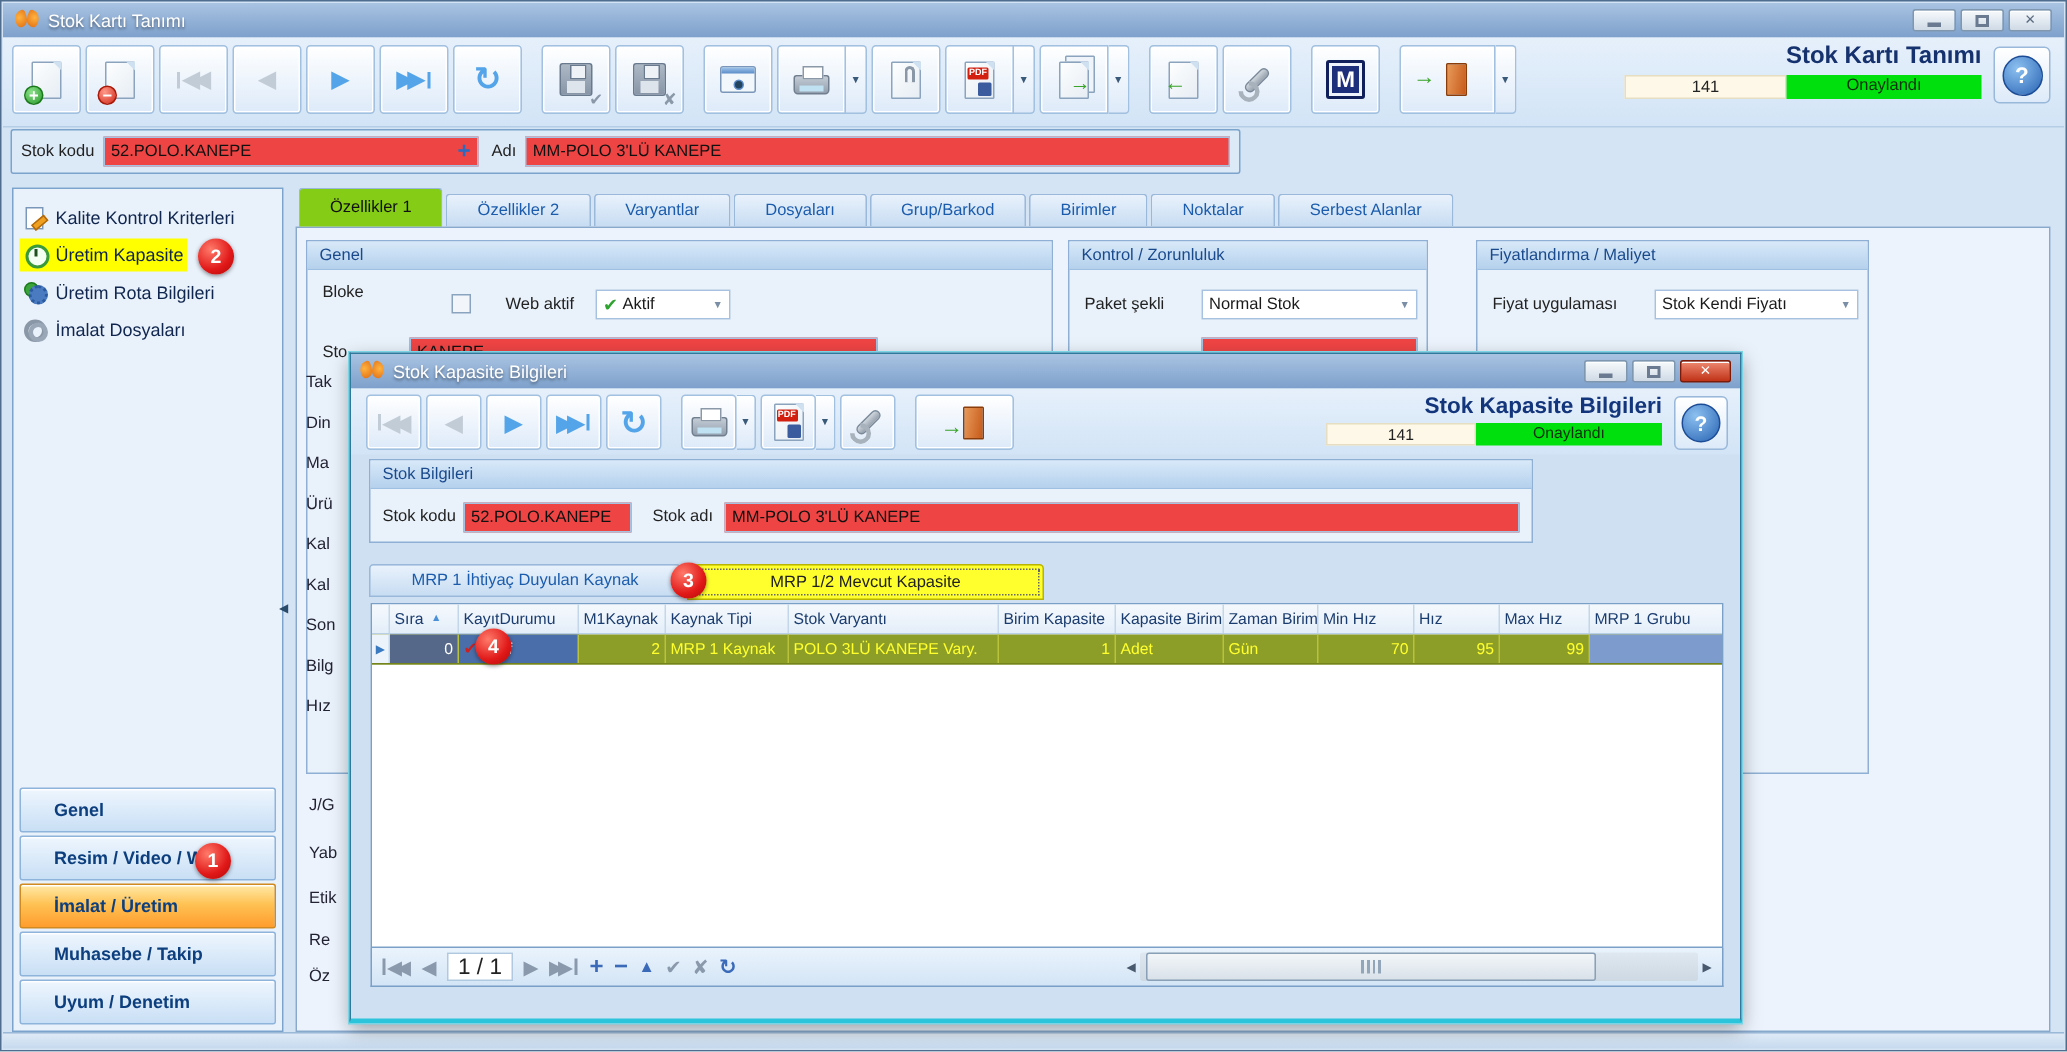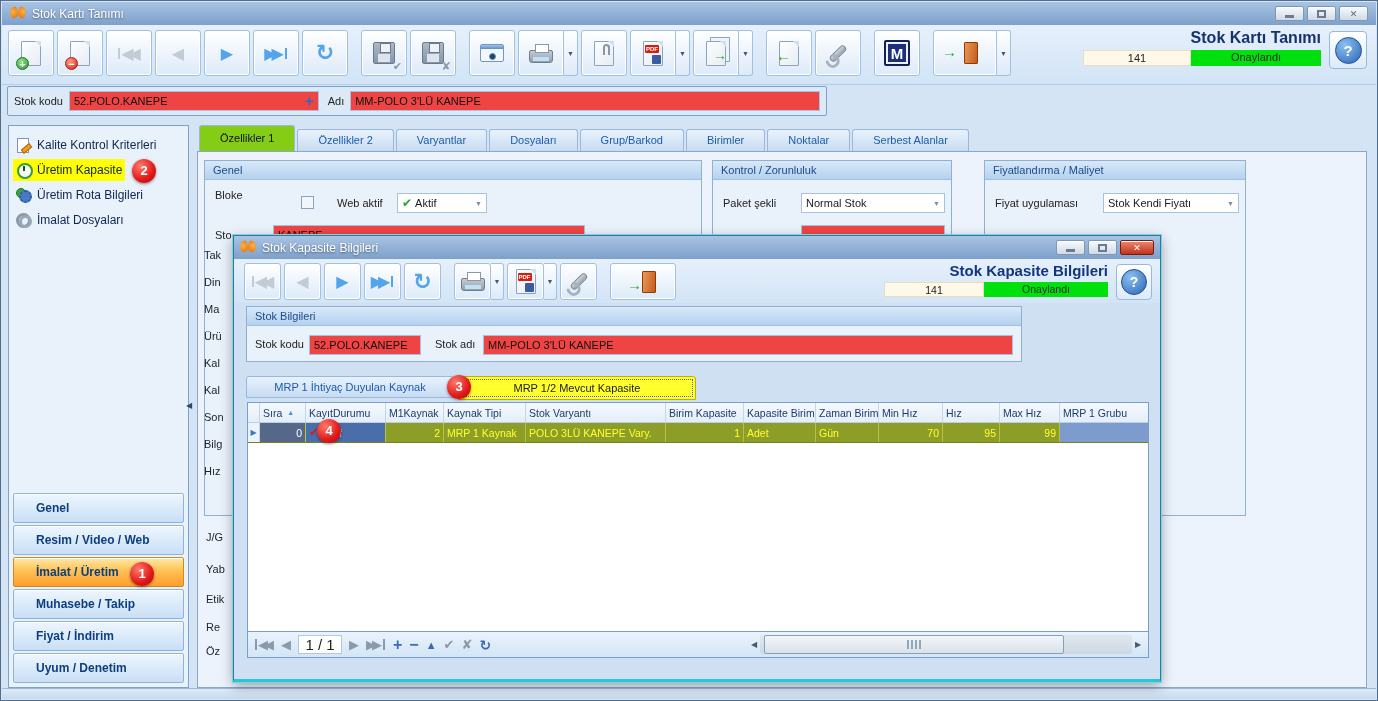--- a/index.html
+++ b/index.html
@@ -322,21 +322,20 @@
         <div class="ti">
             <span class="tic gears"></span>
             <span>İmalat Dosyaları</span>
           </div>
       </div>
       <div class="navs">
         <div class="nb">Genel</div>
         <div class="nb">Resim / Video / Web</div>
         <div class="nb active">İmalat / Üretim</div>
         <div class="nb">Muhasebe / Takip</div>
-        <div class="nb">Fiyat / İndirim</div>
         <div class="nb">Uyum / Denetim</div>
       </div>
     </div>
 
     <span class="splitter">◀</span>
 
     <div class="content">
       <div class="tabs">
         <span class="tab active">Özellikler 1</span>
         <span class="tab">Özellikler 2</span>

